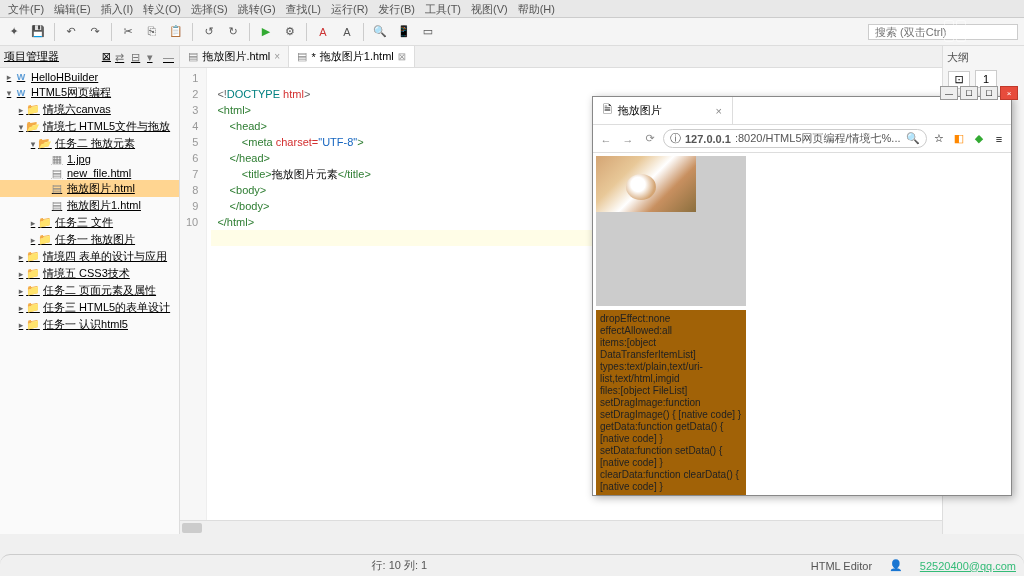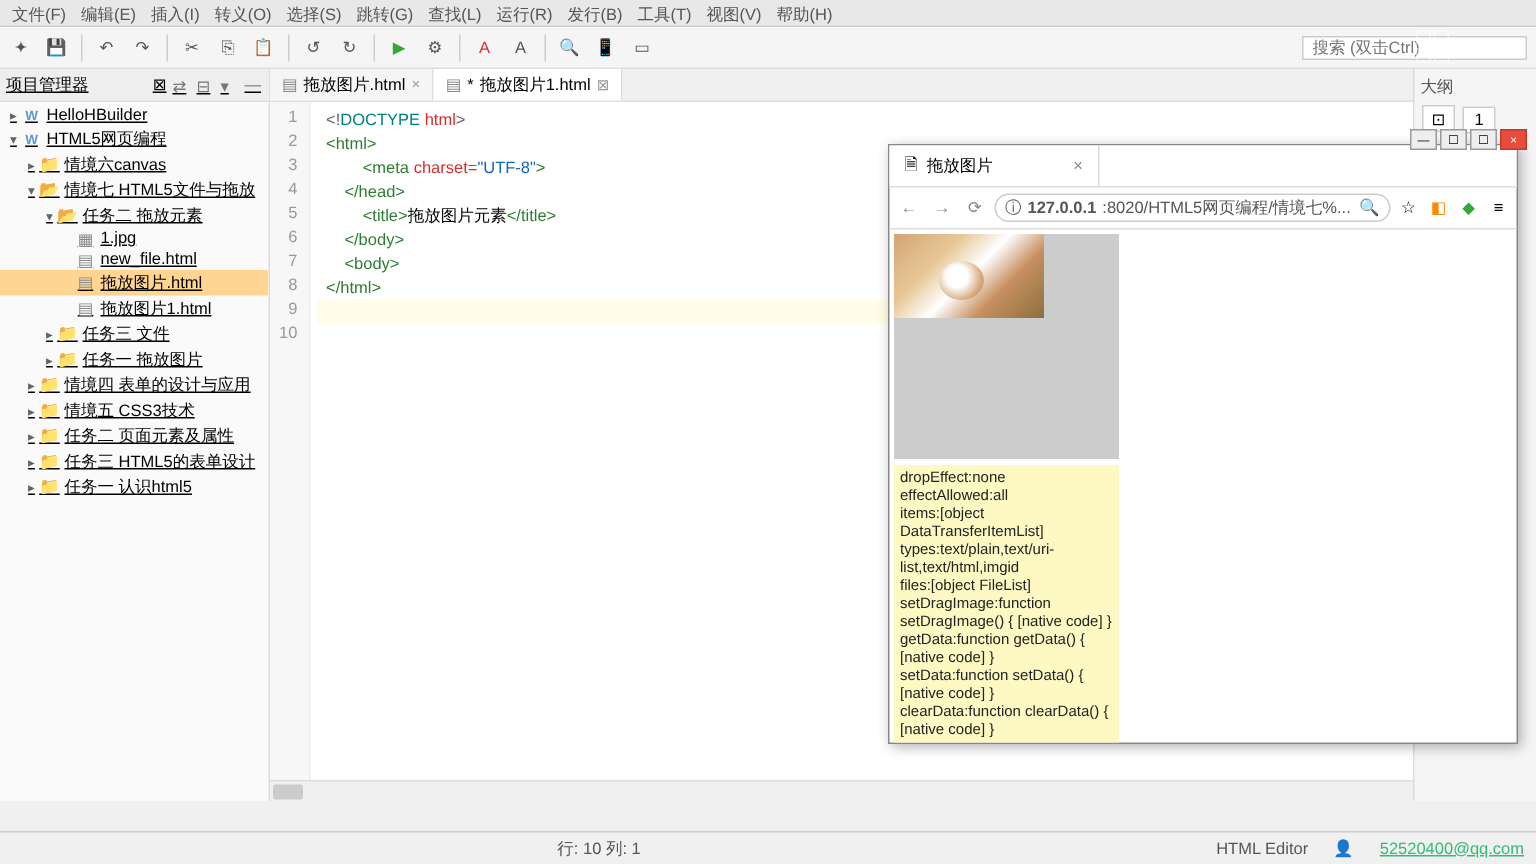--- a/index.html
+++ b/index.html
@@ -28,44 +28,44 @@
 .file-h { color:#888; }
 .pad0{padding-left:4px}.pad1{padding-left:16px}.pad2{padding-left:28px}.pad3{padding-left:40px}
 .editor { flex:1; display:flex; flex-direction:column; background:#fff; }
 .etabs { background:#f0f0f0; border-bottom:1px solid #ddd; display:flex; height:22px; }
 .etab { padding:2px 8px; border-right:1px solid #ddd; display:flex; align-items:center; gap:4px; background:#f5f5f5; }
 .etab.active { background:#fff; }
 .etab .close { color:#999; font-size:10px; }
 .code { flex:1; display:flex; font-family:Consolas,monospace; font-size:12px; position:relative; }
 .gutter { background:#f7f7f7; border-right:1px solid #eee; padding:2px 8px 2px 6px; text-align:right; color:#999; }
 .gutter div { height:16px; line-height:16px; }
-.lines { padding:4px 4px; flex:1; }
+.lines { padding:18px 4px; flex:1; }
 .lines div { height:16px; line-height:16px; white-space:pre; }
 .lines .cur { background:#fffde7; }
 .kw{color:#008080}.tag{color:#2e7d32}.attr{color:#d32f2f}.str{color:#1565c0}.doctype{color:#666}
 .rightbar { width:82px; background:#f5f5f5; border-left:1px solid #ddd; padding:4px; }
 .rightbar .lbl { color:#555; margin-bottom:4px; }
 .rightbar .box { border:1px solid #ccc; width:22px; height:18px; display:inline-flex; align-items:center; justify-content:center; margin:1px; background:#fff; }
-.statusbar { position:absolute; bottom:0; left:0; right:0; height:22px; background:#f0f0f0; border-top:1px solid #ccc; display:flex; align-items:center; padding:0 8px; gap:20px; color:#555; }
+.statusbar { position:absolute; bottom:0; left:0; right:0; height:22px; background:#f0f0f0; border-top:1px solid #ccc; display:flex; align-items:center; padding:0 8px; gap:20px; color:#555;border-radius:10px; }
 .statusbar .r { margin-left:auto; display:flex; gap:17px; align-items:center; }
 .statusbar a { color:#3b7; text-decoration:underline; }
 
 .browser { position:absolute; top:96px; left:592px; width:420px; height:400px; background:#fff; border:1px solid #888; box-shadow:2px 2px 8px rgba(0,0,0,.3); display:flex; flex-direction:column; }
 .btitlebar { background:#fff; height:28px; border-bottom:1px solid #ddd; display:flex; }
 .btab { border-right:1px solid #ddd; padding:4px 10px; display:flex; align-items:center; gap:6px; flex:0 0 140px; }
 .btab .bclose { margin-left:auto; color:#888; }
 .baddr { height:28px; border-bottom:1px solid #ddd; display:flex; align-items:center; padding:0 4px; gap:4px; }
 .baddr .nav { width:18px; text-align:center; color:#888; }
 .baddr .url { flex:1; border:1px solid #ccc; border-radius:10px; padding:1px 6px; color:#555; display:flex; align-items:center; gap:4px; font-size:10px; }
 .baddr .bicon { width:16px; height:16px; display:flex; align-items:center; justify-content:center; }
 .bbody { flex:1; padding:3px; overflow:hidden; }
 .dropzone { width:150px; height:150px; background:#ccc; position:relative; }
 .catimg { width:100px; height:56px; background:linear-gradient(135deg,#d4a574 0%,#e8c898 30%,#fff 50%,#c89060 70%,#8b6f3e 100%); position:absolute; top:0; left:0; }
 .catimg::after { content:""; position:absolute; left:30px; top:18px; width:30px; height:26px; background:radial-gradient(circle at 40% 40%,#fff 30%,#d4a574 70%); border-radius:50%; }
-.output { width:150px; background:#fef9c3; margin-top:4px; padding:3px 4px; font-size:10px; line-height:12px; color:#222; }
+.output { width:150px; background:#a16207; margin-top:4px; padding:3px 4px; font-size:10px; line-height:12px; color:#222; }
 .hscroll { height:14px; background:#f0f0f0; border-top:1px solid #ddd; position:relative; }
 .hscroll .thumb { position:absolute; left:2px; top:2px; width:20px; height:10px; background:#ccc; border-radius:2px; }
 .winbtns { position:absolute; top:86px; right:6px; display:flex; gap:2px; z-index:50; }
 .winbtns div { width:18px; height:14px; border:1px solid #999; background:#eee; font-size:8px; display:flex; align-items:center; justify-content:center; }
 .winbtns .red { background:#e74c3c; color:#fff; border-color:#c0392b; }
 </style>
 </head>
 <body>
 
 <div class="menubar">
@@ -236,25 +236,26 @@
           <div>5</div>
           <div>6</div>
           <div>7</div>
           <div>8</div>
           <div>9</div>
           <div>10</div>
       </div>
       <div class="lines">
         <div>  <span class="doctype">&lt;!</span><span class="kw">DOCTYPE </span><span class="attr">html</span><span class="doctype">&gt;</span></div>
         <div>  <span class="tag">&lt;html&gt;</span></div>
+        <div>      <span class="tag">&lt;head&gt;</span></div>
         <div>          <span class="tag">&lt;meta </span><span class="attr">charset=</span><span class="str">"UTF-8"</span><span class="tag">&gt;</span></div>
         <div>      <span class="tag">&lt;/head&gt;</span></div>
         <div>          <span class="tag">&lt;title&gt;</span><span>拖放图片元素</span><span class="tag">&lt;/title&gt;</span></div>
+        <div>      <span class="tag">&lt;body&gt;</span></div>
         <div>      <span class="tag">&lt;/body&gt;</span></div>
-        <div>      <span class="tag">&lt;body&gt;</span></div>
         <div>  <span class="tag">&lt;/html&gt;</span></div>
         <div class="cur"> </div>
       </div>
     </div>
     <div class="hscroll">
         <div class="thumb"></div>
       </div>
   </div>
 
   <div class="rightbar">

